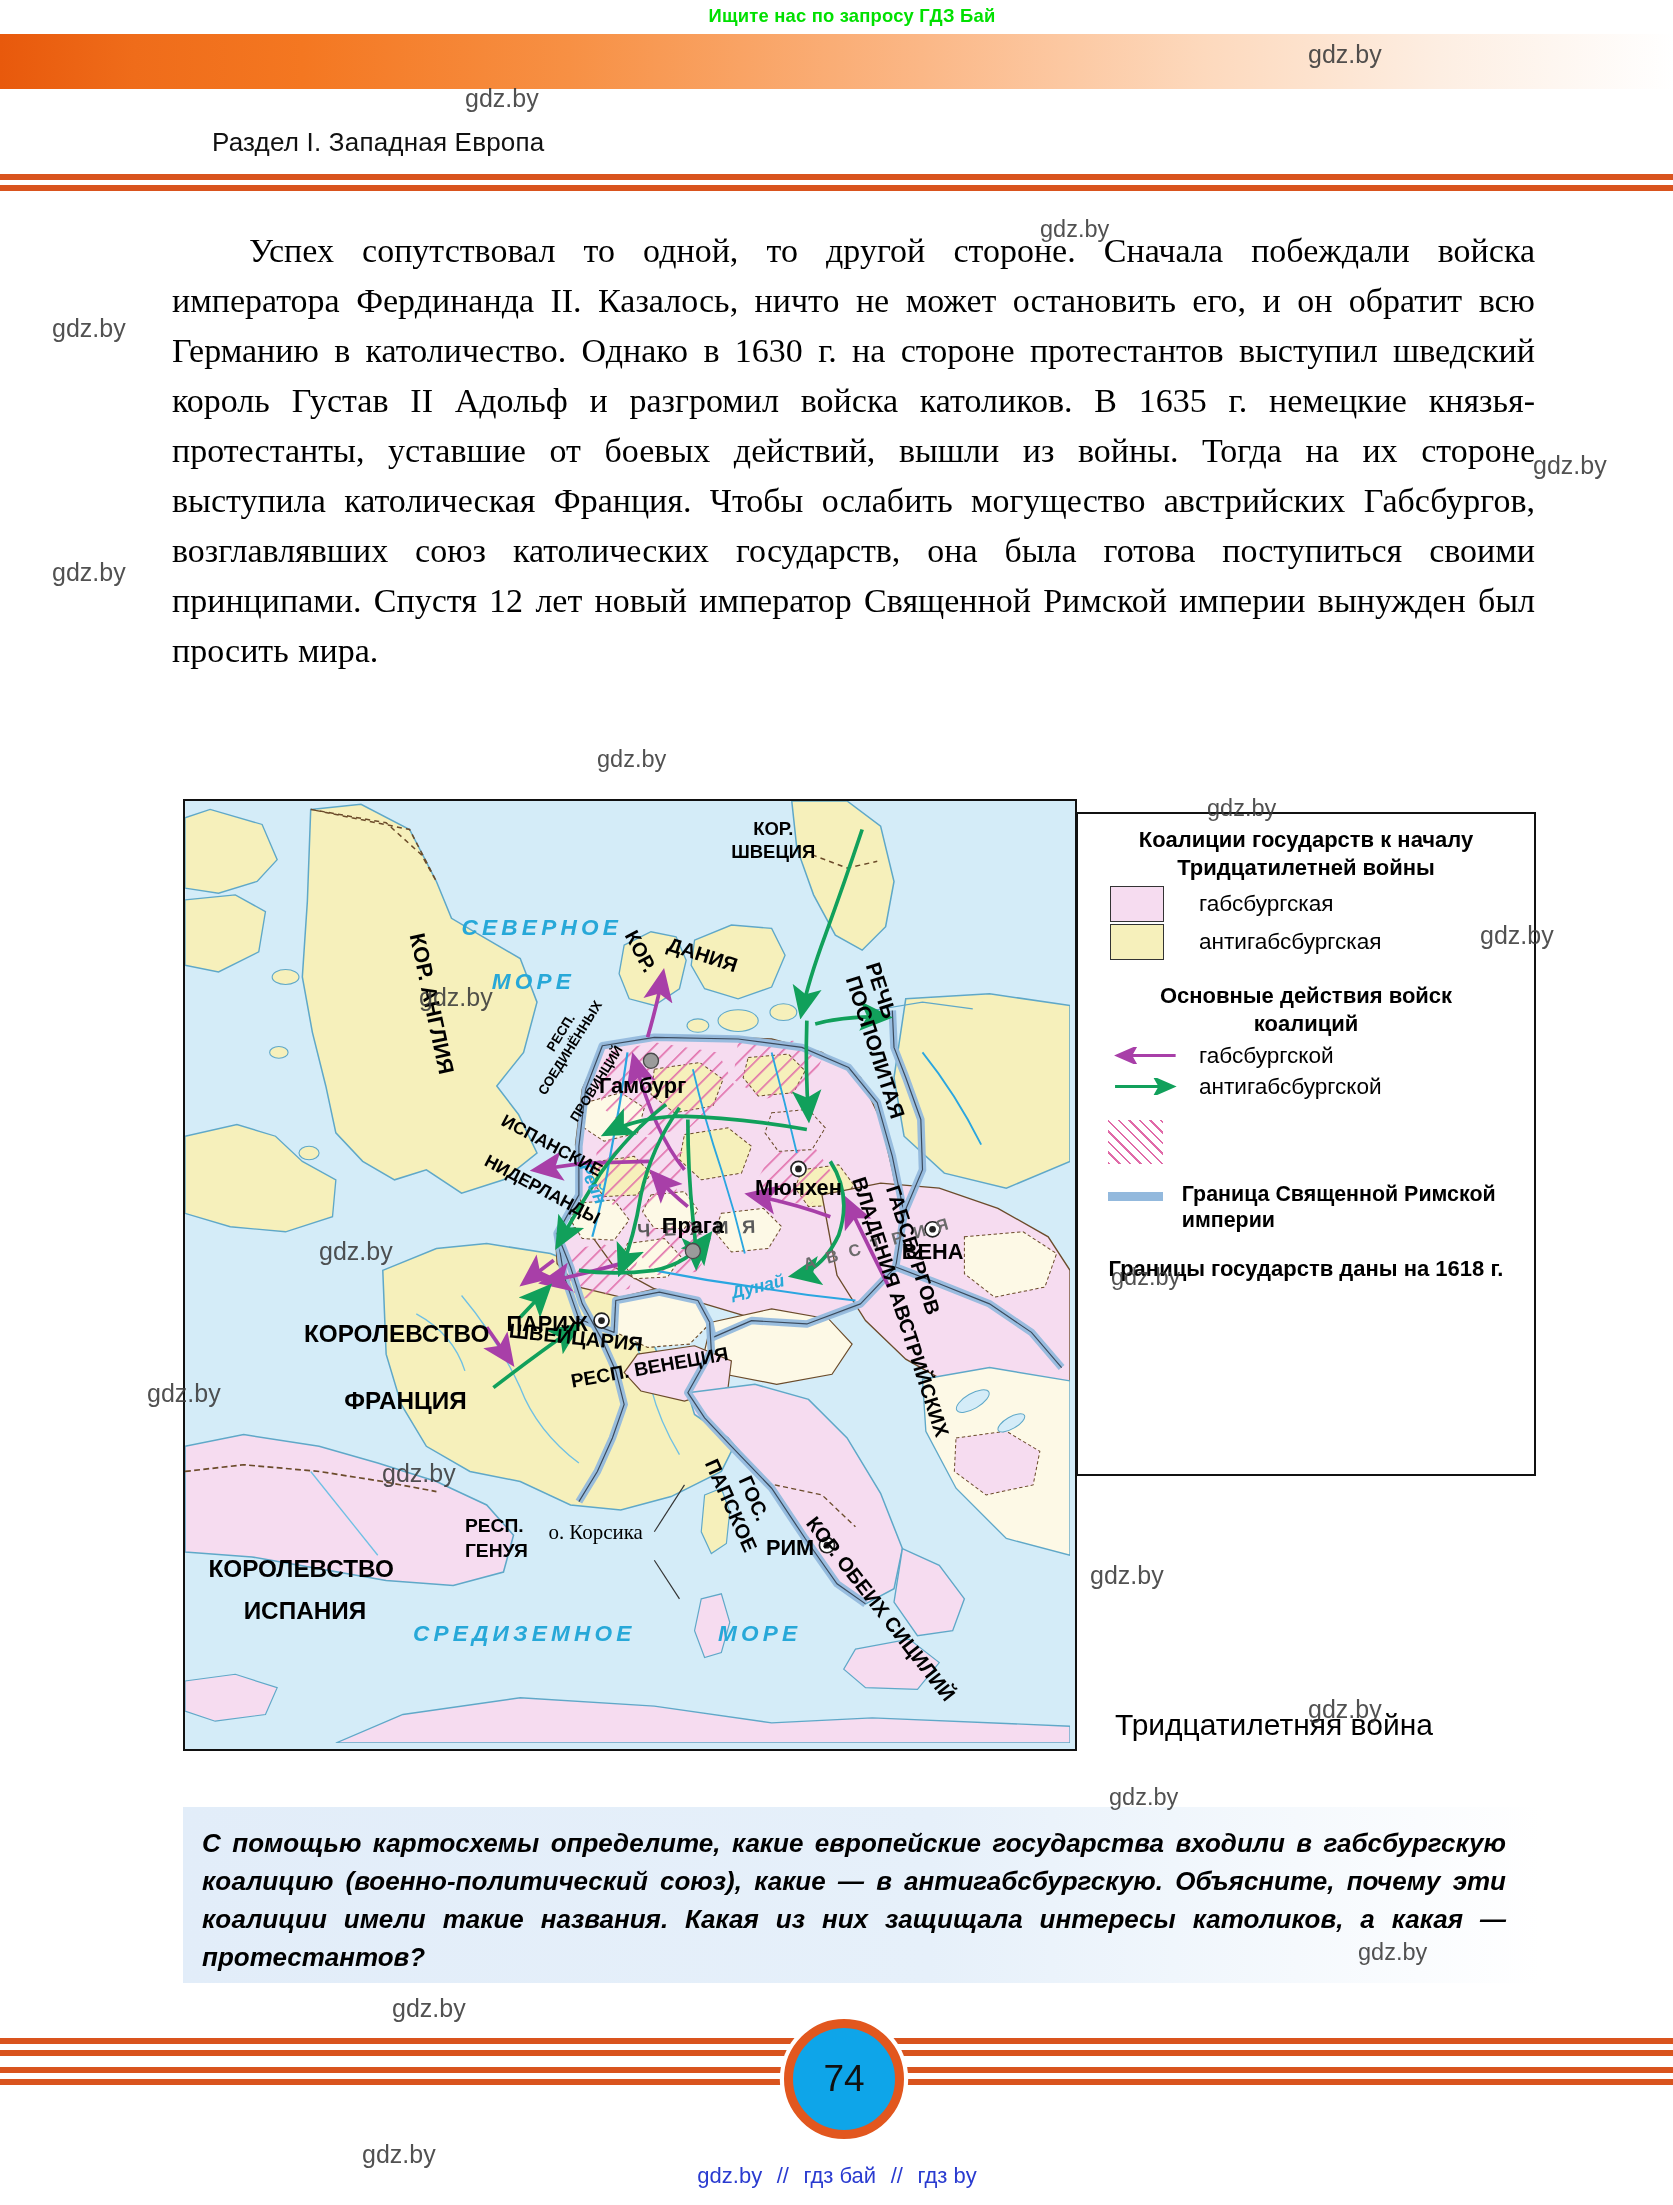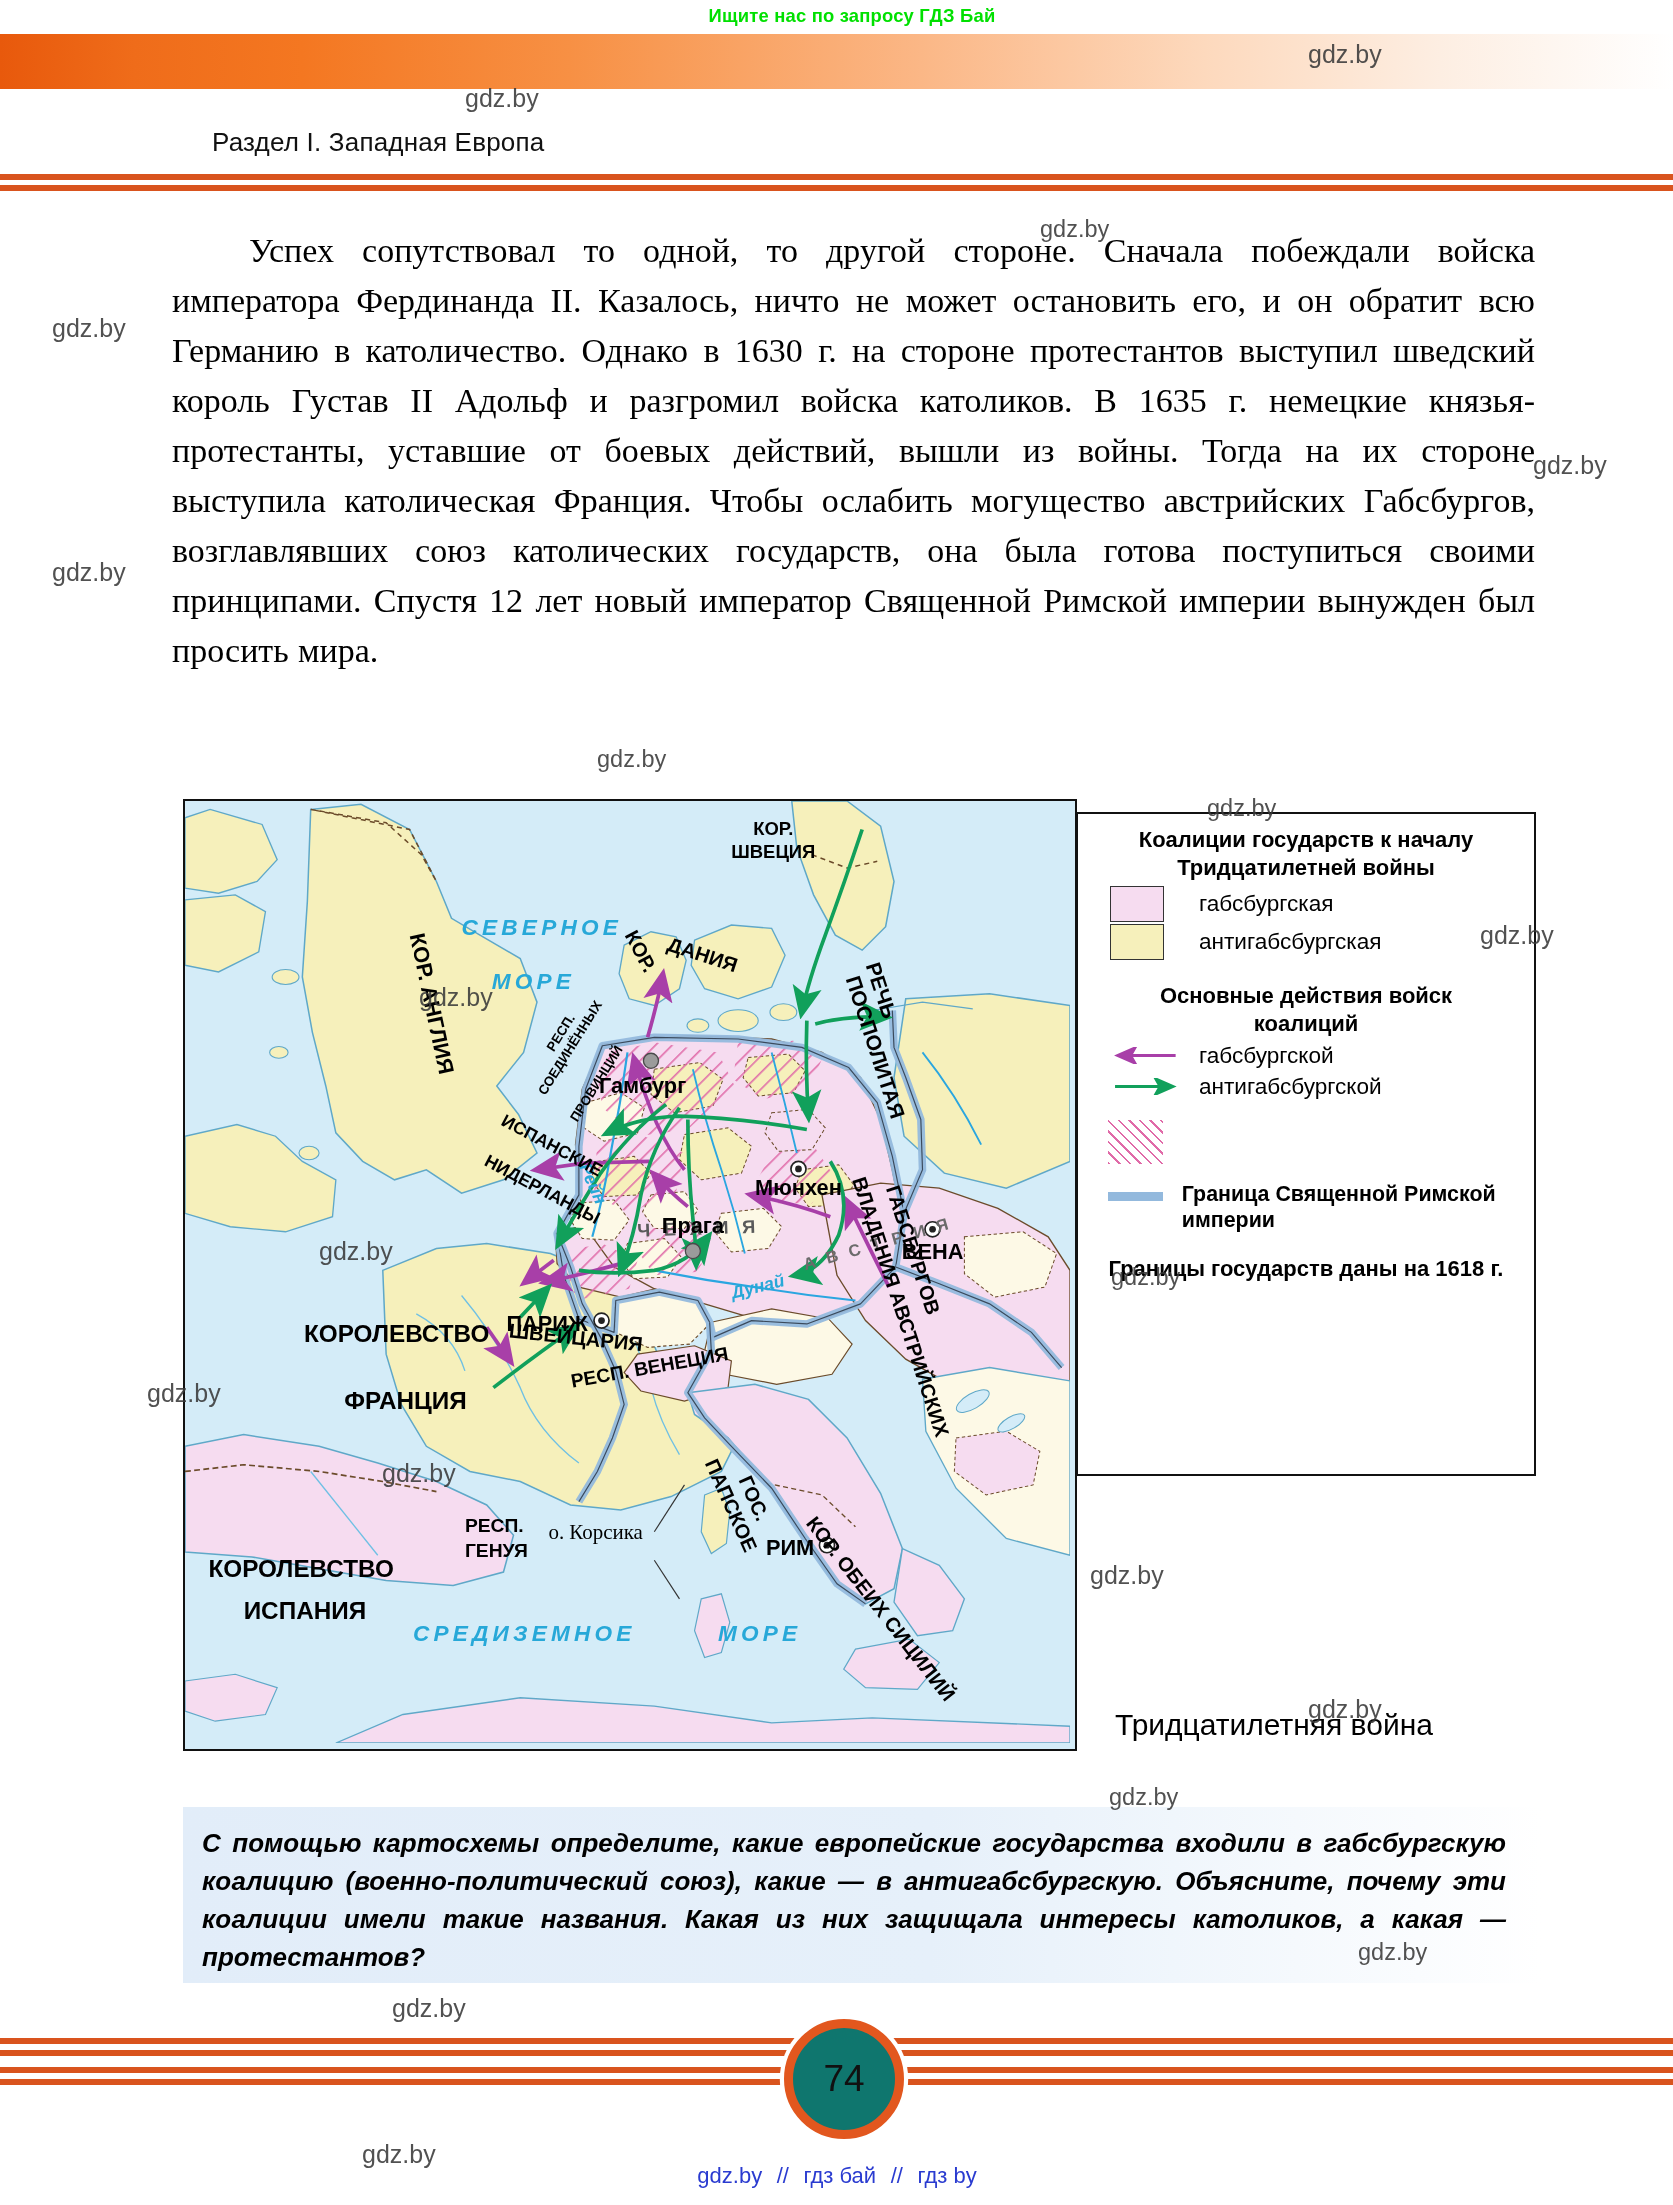--- a/index.html
+++ b/index.html
@@ -115,21 +115,21 @@
 
   
   .frule{position:absolute;left:0;width:1674px;background:#d9541e;}
   .fr1{top:2038px;height:5.9px;}
   .fr2{top:2050px;height:5.9px;}
   .fr3{top:2067px;height:5.9px;}
   .fr4{top:2079px;height:5.9px;}
   .pagecircle{
     position:absolute;left:784px;top:2019px;
     width:102px;height:102px;border-radius:50%;
-    background:#0f766e;border:9.2px solid #e2571e;
+    background:#0ea5e9;border:9.2px solid #e2571e;
     box-shadow:0 0 0 4.2px #fff;
     display:flex;align-items:center;justify-content:center;
   }
   .pagenum{font-family:"Liberation Sans", sans-serif;font-size:37px;color:#111;}
   .footer-links{
     position:absolute;left:0;top:2163px;width:1674px;text-align:center;
     font-family:"Liberation Sans", sans-serif;font-size:22px;color:#2a3bd0;
   }
   .footer-links .sep{padding:0 8.4px;}
 

